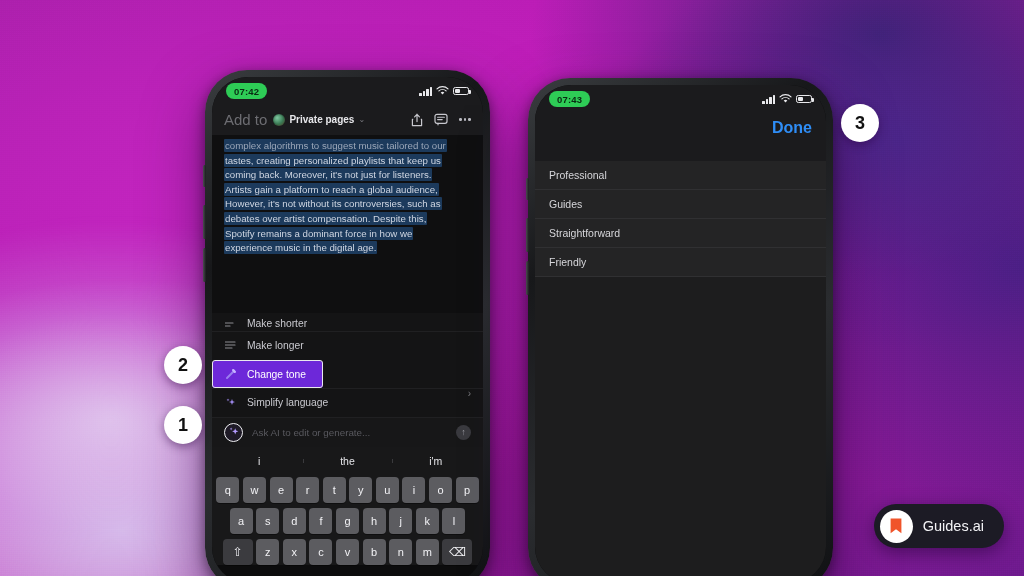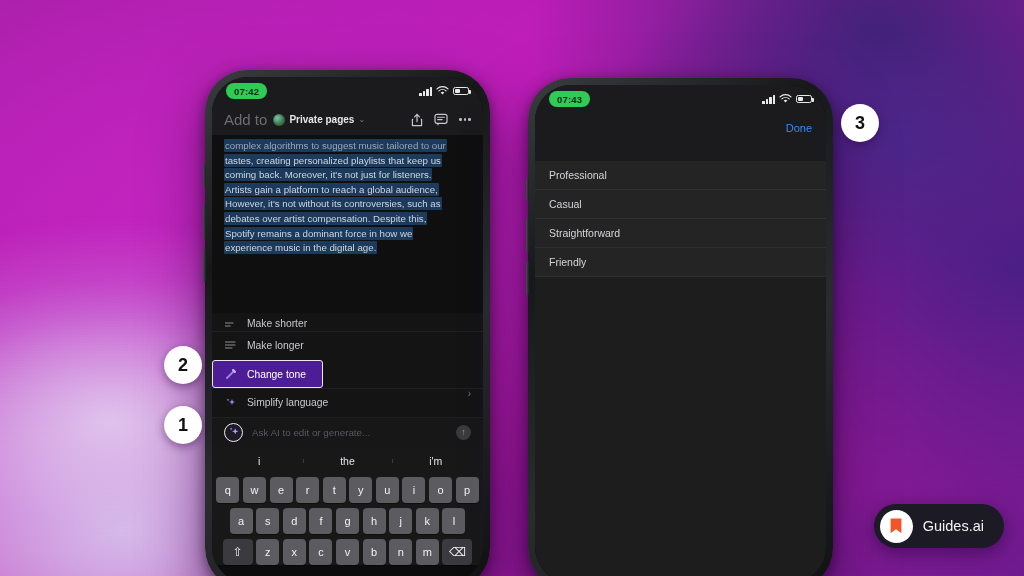--- a/index.html
+++ b/index.html
@@ -138,21 +138,21 @@
     display:flex; align-items:center; gap:10px;
     height:28.5px; padding:0 12px;
     border-top:1px solid #202022;
     color:#c9c9cf; font-size:10.3px;
   }
   .ai-item.partial { height:18px; overflow:hidden; border-top:none; align-items:flex-end; padding-bottom:2px;}
   .ai-item .licon { width:13px; display:flex; justify-content:center; align-items:center; }
   .ai-item.highlight {
     outline:1.4px solid #e9e9ee; outline-offset:-1.4px;
     border-radius:3px; color:#fff;
-    background:#4c1d95;
+    background:#6d28d9;
     width:calc(100% - 160px);
   }
   .chev-r { position:absolute; right:12px; color:#76767c; font-size:10px; }
 
   .ai-input-row {
     display:flex; align-items:center; gap:9px;
     height:30px; padding:0 12px; background:#171718;
     border-top:1px solid #202022;
   }
   .sparkle-circle {
@@ -188,21 +188,21 @@
   .key.wide { width:30px; background:#3b3b3f; font-size:12px; }
   .kb-row.r2 { padding:0 12px; }
   .kb-row.r3 { padding:0 0; }
 
   
   .tone-topbar {
     background:#1b1b1d; height:30px;
     display:flex; align-items:center; justify-content:flex-end;
     padding:0 14px;
   }
-  .done-link { color:#2f8ef7; font-size:11px; }
+  .done-link { color:#2f8ef7; font-size:16px;font-weight:bold; }
   .tone-gap { height:18px; background:#1b1b1d; }
   .tone-list { background:#242425; }
   .tone-row {
     height:29px; display:flex; align-items:center;
     padding:0 14px; color:#d6d6da; font-size:10.5px;
     border-bottom:1px solid #303032;
   }
   .tone-fill { background:#1d1d1e; flex:1; }
   .right-screen { display:flex; flex-direction:column; height:100%; }
 
@@ -444,21 +444,21 @@
       <div class="tone-topbar">
         <span class="done-link">Done</span>
       </div>
       <div class="tone-gap"></div>
 
       <div class="tone-list">
         <div class="tone-row">
             <span>Professional</span>
           </div>
         <div class="tone-row">
-            <span>Casual</span>
+            <span>Guides</span>
           </div>
         <div class="tone-row">
             <span>Straightforward</span>
           </div>
         <div class="tone-row">
             <span>Friendly</span>
           </div>
       </div>
       <div class="tone-fill"></div>
     </div>

